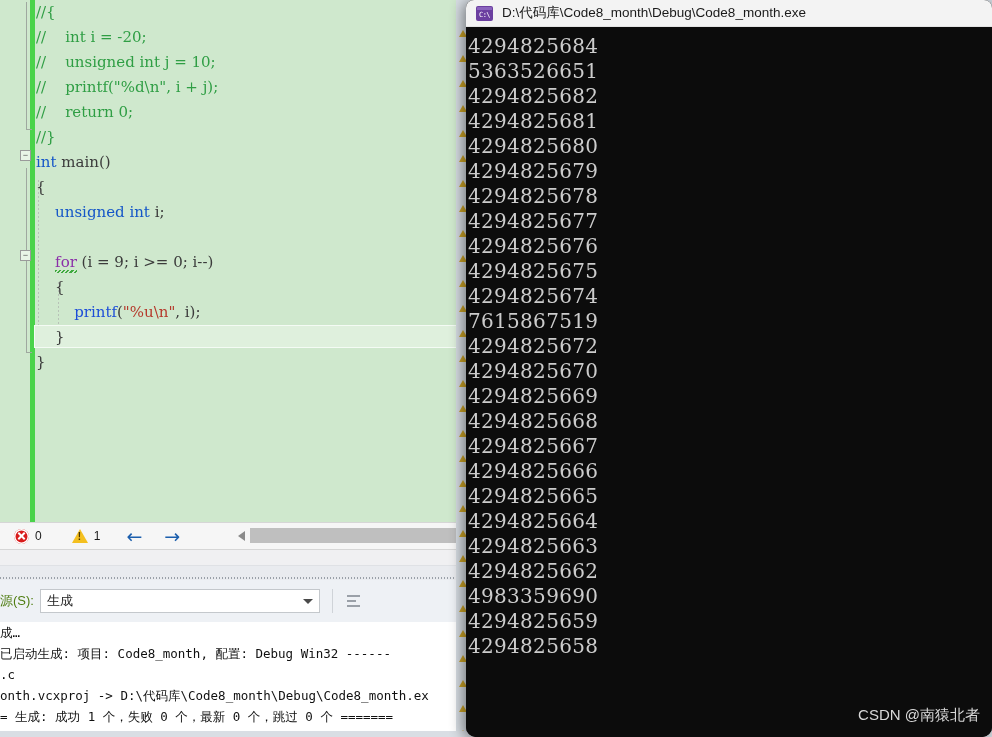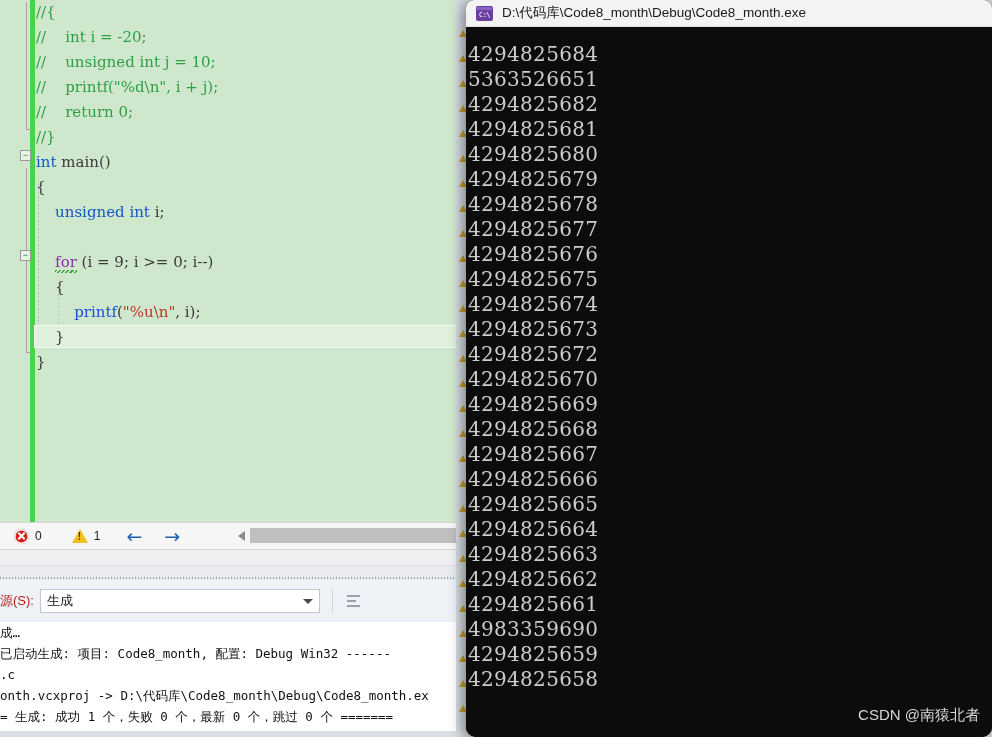--- a/index.html
+++ b/index.html
@@ -138,21 +138,21 @@
     background-image: repeating-linear-gradient(to right,#9aa0a8 0 1px, transparent 1px 3px);
   }
 
   
   #output-head {
     position: absolute; left: 0; top: 580px; width: 470px; height: 42px;
     background: #eef1f5;
     display: flex; align-items: center;
   }
   #src-label {
-    font-size: 13px; color: #b91c1c; margin-left: 0px;
+    font-size: 13px; color: #4d7c0f; margin-left: 0px;
     font-family: "Liberation Sans", sans-serif; white-space: nowrap;
   }
   #src-combo {
     margin-left: 6px; width: 280px; height: 24px; background: #ffffff;
     border: 1px solid #c4c8cc; display: flex; align-items: center;
     justify-content: space-between; padding: 0 6px;
   }
   #src-combo-text { font-size: 13px; color: #1a1a1a; }
   .caret-down {
     width: 0; height: 0; border-left: 5px solid transparent;
@@ -225,21 +225,21 @@
   #console-icon span {
     font-family: "DejaVu Sans Mono", monospace; font-size: 7px; color: #ffffff;
     margin-top: 4px; letter-spacing: -0.5px;
   }
   #console-title-text {
     margin-left: 9px; font-size: 13.5px; color: #1a1a1a;
     font-family: "Liberation Sans", sans-serif; white-space: nowrap;
   }
   #console-body {
     position: relative;
-    height: 710px; background: #0c0c0c; padding: 15px 0 0 2px;
+    height: 710px; background: #0c0c0c; padding: 7px 0 0 2px;
     overflow: hidden;
   }
   .conline {
     height: 25px; line-height: 25px;
     font-family: "DejaVu Serif", "Liberation Serif", serif;
     font-size: 20px; color: #cccccc; white-space: pre;
     letter-spacing: 0.3px;
   }
   #watermark {
     position: absolute; right: 12px; bottom: 12px;
@@ -361,32 +361,31 @@
           <div class="conline">5363526651</div>
           <div class="conline">4294825682</div>
           <div class="conline">4294825681</div>
           <div class="conline">4294825680</div>
           <div class="conline">4294825679</div>
           <div class="conline">4294825678</div>
           <div class="conline">4294825677</div>
           <div class="conline">4294825676</div>
           <div class="conline">4294825675</div>
           <div class="conline">4294825674</div>
-          <div class="conline">4294825673</div>
+          <div class="conline">7615867519</div>
           <div class="conline">4294825672</div>
           <div class="conline">4294825670</div>
           <div class="conline">4294825669</div>
           <div class="conline">4294825668</div>
           <div class="conline">4294825667</div>
           <div class="conline">4294825666</div>
           <div class="conline">4294825665</div>
           <div class="conline">4294825664</div>
           <div class="conline">4294825663</div>
           <div class="conline">4294825662</div>
-          <div class="conline">4294825661</div>
           <div class="conline">4983359690</div>
           <div class="conline">4294825659</div>
           <div class="conline">4294825658</div>
         </div>
       <div id="watermark">CSDN @南猿北者</div>
     </div>
   </div>
 
 </div>
 

